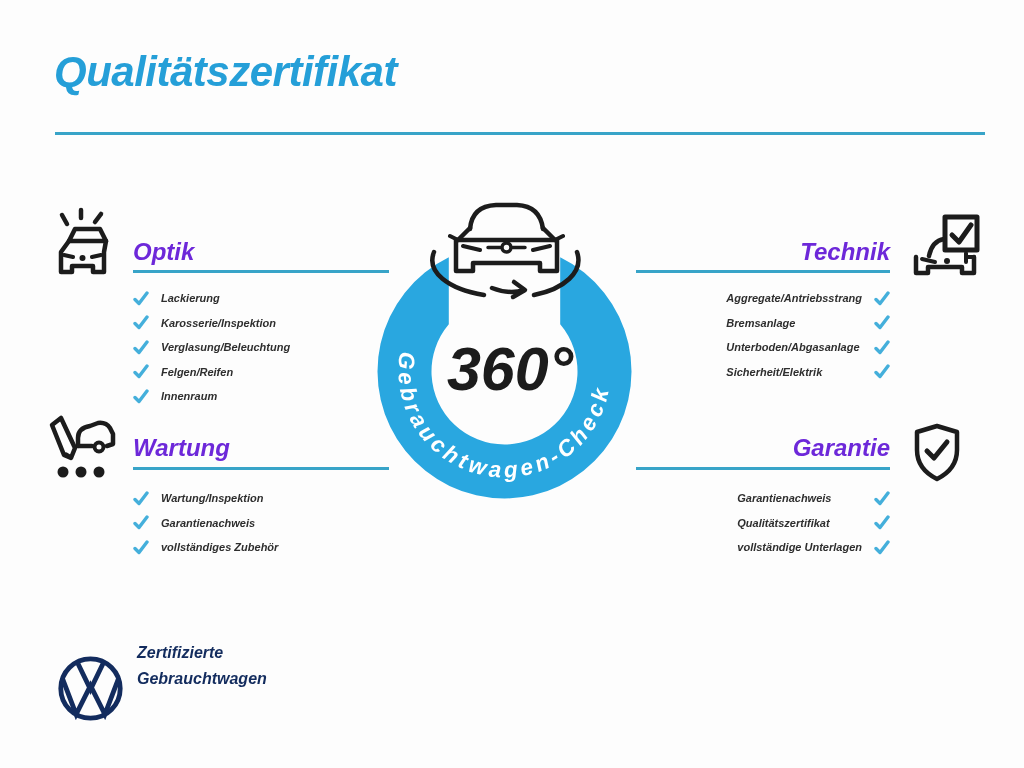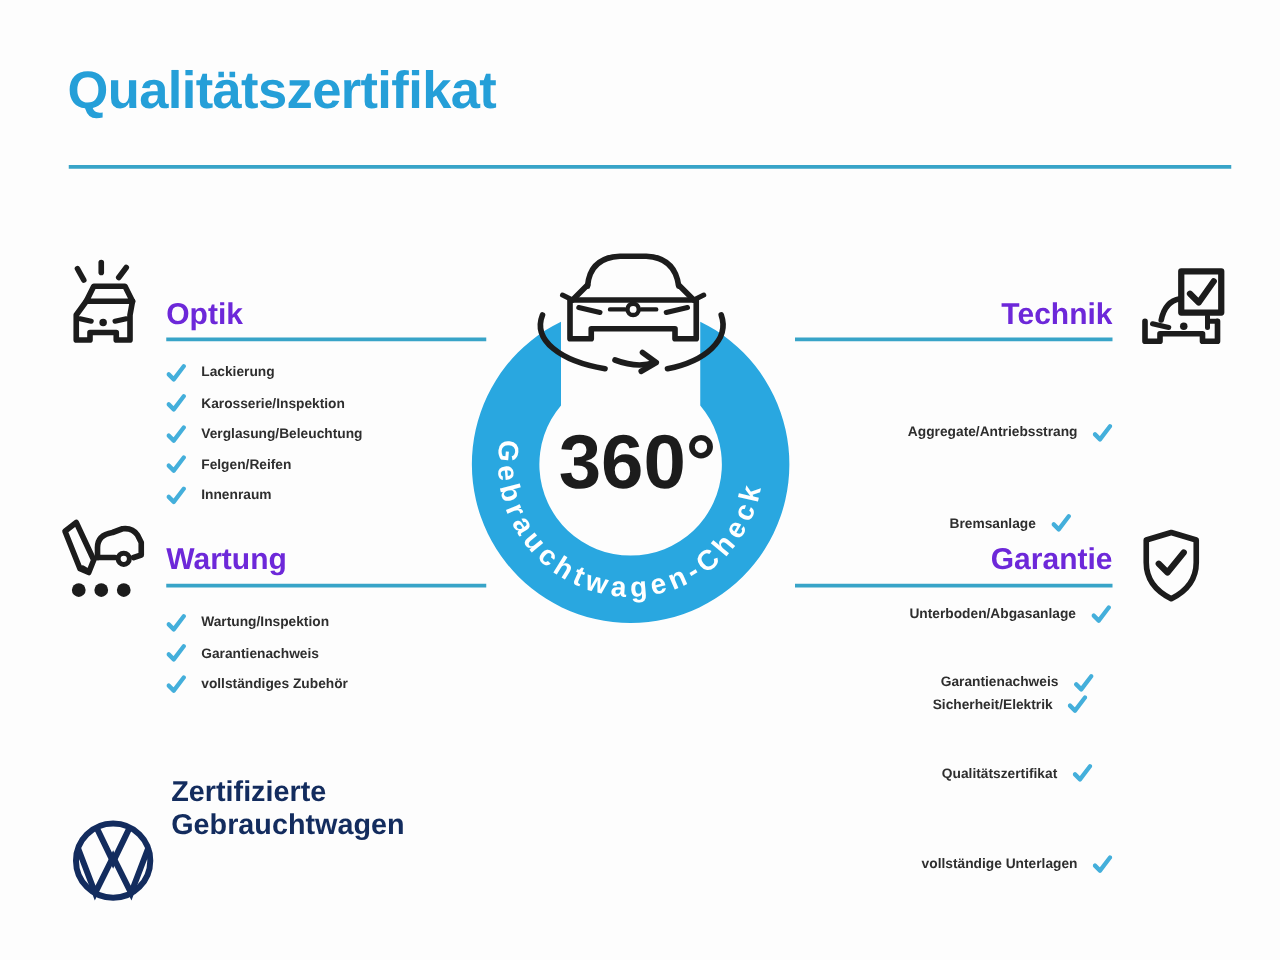--- a/index.html
+++ b/index.html
@@ -1,18 +1,19 @@
 <!DOCTYPE html>
 <html style="--title_blue: #259FD8; --ring_blue: #29A7E0; --check_blue: #44AFDB; --line_teal: #38A4C8; --brand_navy: #132C5E; --text_dark: #2e2e2e;"><head>
 <meta charset="utf-8">
 <style>
   html,body{margin:0;padding:0;background:#ffffff;}
   #stage{
     position:relative;width:1024px;height:768px;background:#fdfdfd;overflow:hidden;
     font-family:"Liberation Sans",sans-serif;
+    font-style:italic;
   }
   .abs{position:absolute;}
   
   #title{
     left:54px;top:48px;font-size:42px;font-weight:bold;letter-spacing:-0.5px;
     color:var(--title_blue,#259FD8);
   }
   .rule{background:var(--line_teal,#38A4C8);height:3px;}
   #title-rule{left:55px;top:132px;width:930px;}
   
@@ -22,32 +23,32 @@
   .u-left{left:133px;width:256px;}
   .u-right{left:636px;width:254px;}
   
   ul.list{list-style:none;margin:0;padding:0;}
   ul.list li{
     display:flex;align-items:center;gap:12px;height:24.5px;
     font-size:11px;font-weight:bold;color:var(--text_dark,#2e2e2e);white-space:nowrap;
   }
   ul.left{left:133px;}
   ul.right{right:134px;}
-  ul.right li{flex-direction:row-reverse;justify-content:center;margin-top:48px;}
+  ul.right li{flex-direction:row-reverse;justify-content:space-between;}
   svg.chk{width:16px;height:15px;flex:0 0 auto;}
   svg.chk path{fill:none;stroke:var(--check_blue,#44AFDB);stroke-width:3.4;stroke-linecap:round;stroke-linejoin:round;}
   
   .lineart path,.lineart rect,.lineart circle.o{fill:none;stroke:#1c1c1c;stroke-linecap:round;stroke-linejoin:round;}
   .lineart .f{fill:#1c1c1c;stroke:none;}
   
   #badge-ring{fill:var(--ring_blue,#29A7E0);}
   #ring-text{fill:#ffffff;font-family:"Liberation Sans",sans-serif;font-weight:bold;font-size:22.5px;letter-spacing:4px;}
   #deg-text{fill:#1c1c1c;font-family:"Liberation Sans",sans-serif;font-weight:bold;font-size:61px;}
   
-  #brand-text{left:137px;top:620px;font-size:23px;font-weight:bold;line-height:26px;color:var(--brand_navy,#132C5E);}
+  #brand-text{left:137px;top:640px;font-size:16px;font-weight:bold;line-height:26px;color:var(--brand_navy,#132C5E);}
   #vw-logo path{fill:none;stroke:var(--brand_navy,#132C5E);}
 </style>
 </head>
 <body>
 
 <div id="stage">
 
   <div id="title" class="abs">Qualitätszertifikat</div>
   <div id="title-rule" class="abs rule"></div>
 

